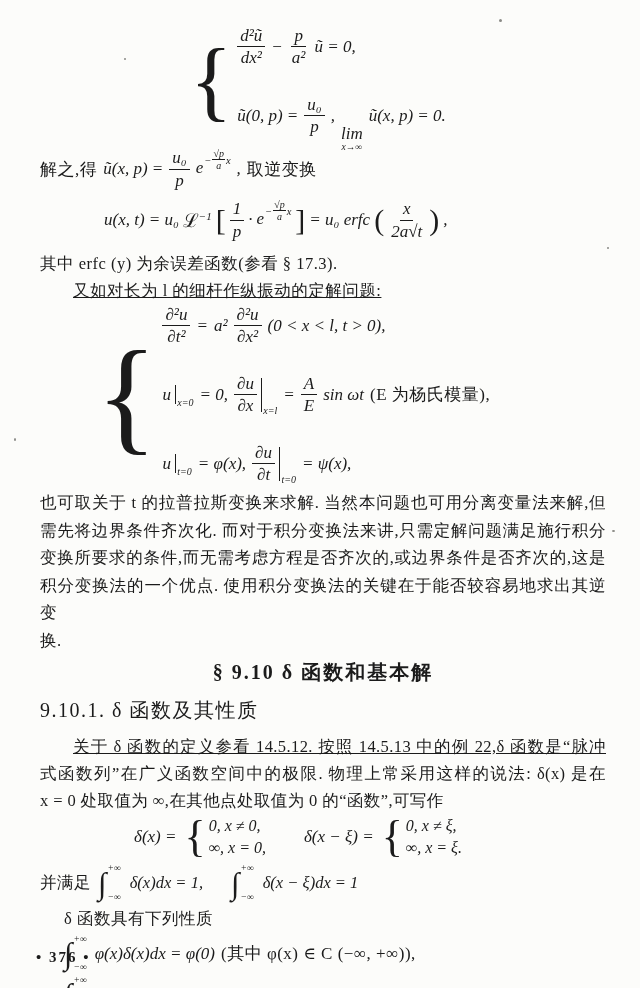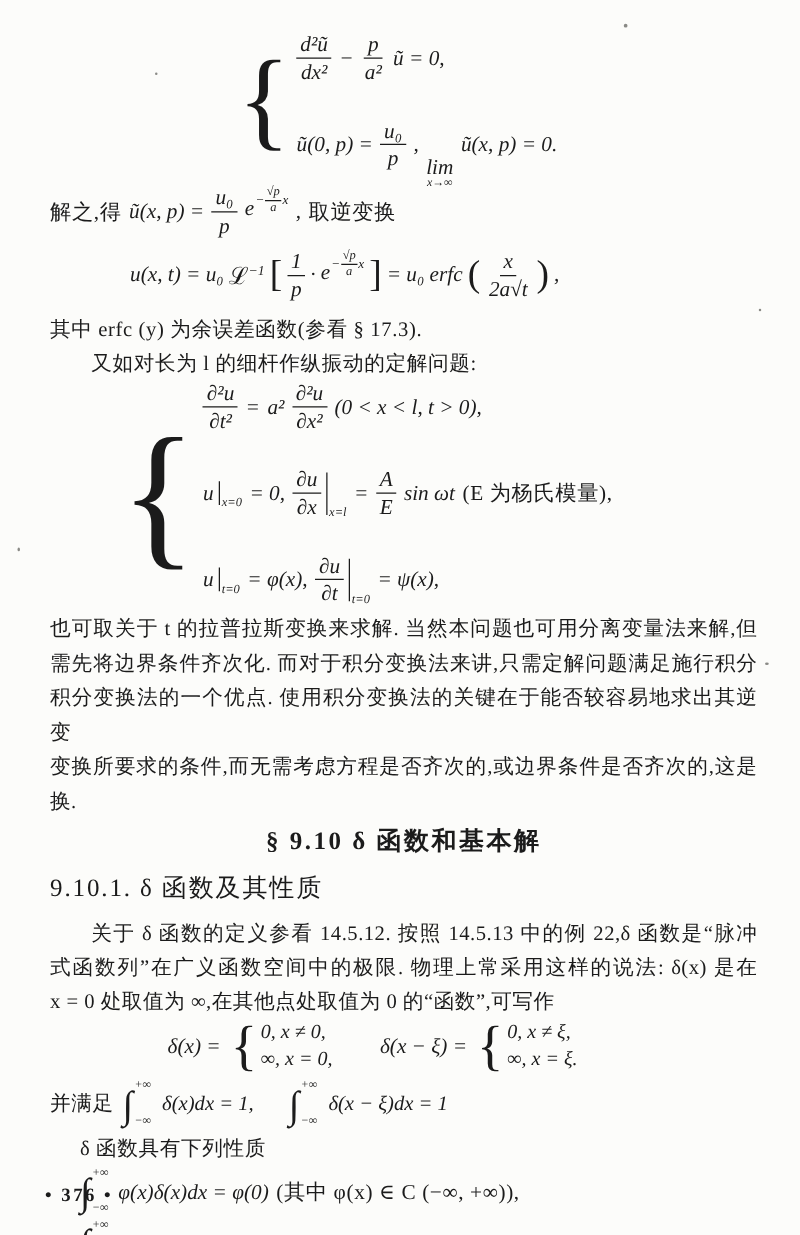--- a/index.html
+++ b/index.html
@@ -36,21 +36,21 @@
                height:38px; font-size:9.5px; line-height:1; margin:0 2px 0 1px; }
   .bigdelim { font-size:30px; font-weight:300; font-style:normal; line-height:1; }
   .cases { display:inline-flex; align-items:center; }
   .cases .cbrace { font-size:44px; font-style:normal; line-height:0.85; margin-right:3px; font-weight:300; }
   .cases .rows { display:flex; flex-direction:column; line-height:1.3; font-size:16px; gap:1px; }
 
   
   .para { font-size:16.5px; line-height:28px; letter-spacing:0.4px; }
   .para .line { text-align:justify; text-align-last:justify; }
   .para .line.noj { text-align-last:left; }
-  .indent2 { text-indent:33px; }
+  .indent2 { text-indent:33px;text-decoration:underline; }
   .indent15 { text-indent:24px; }
   .textline { font-size:16.5px; line-height:24px; letter-spacing:0.5px; }
 
   
   .b-sys1 { margin-left:150px; display:flex; align-items:center; }
   .b-sys1 .eq { height:41px; }
   .b-solve { margin-top:10px; height:46px; }
   .b-inv { margin-top:4px; margin-left:64px; height:48px; gap:4px; }
   .b-erfc { margin-top:8px; }
   .b-rod { margin-top:3px; }
@@ -218,22 +218,22 @@
             <span class="esub">t=0</span>
           </span>
         <span>= ψ(x),</span>
       </div>
     </div>
   </div>
 
   <div class="para b-para1">
     <div class="line">也可取关于 t 的拉普拉斯变换来求解. 当然本问题也可用分离变量法来解,但</div>
     <div class="line">需先将边界条件齐次化. 而对于积分变换法来讲,只需定解问题满足施行积分</div>
+    <div class="line">变换所要求的条件,而无需考虑方程是否齐次的,或边界条件是否齐次的,这是</div>
     <div class="line">积分变换法的一个优点. 使用积分变换法的关键在于能否较容易地求出其逆变</div>
-    <div class="line">变换所要求的条件,而无需考虑方程是否齐次的,或边界条件是否齐次的,这是</div>
     <div class="line noj">换.</div>
   </div>
 
   <div class="sec-title">§ 9.10  δ 函数和基本解</div>
 
   <div class="subsec-title">9.10.1. δ 函数及其性质</div>
 
   <div class="para b-para2">
     <div class="line indent2">关于 δ 函数的定义参看 14.5.12. 按照 14.5.13 中的例 22,δ 函数是“脉冲</div>
     <div class="line">式函数列”在广义函数空间中的极限. 物理上常采用这样的说法: δ(x) 是在</div>

